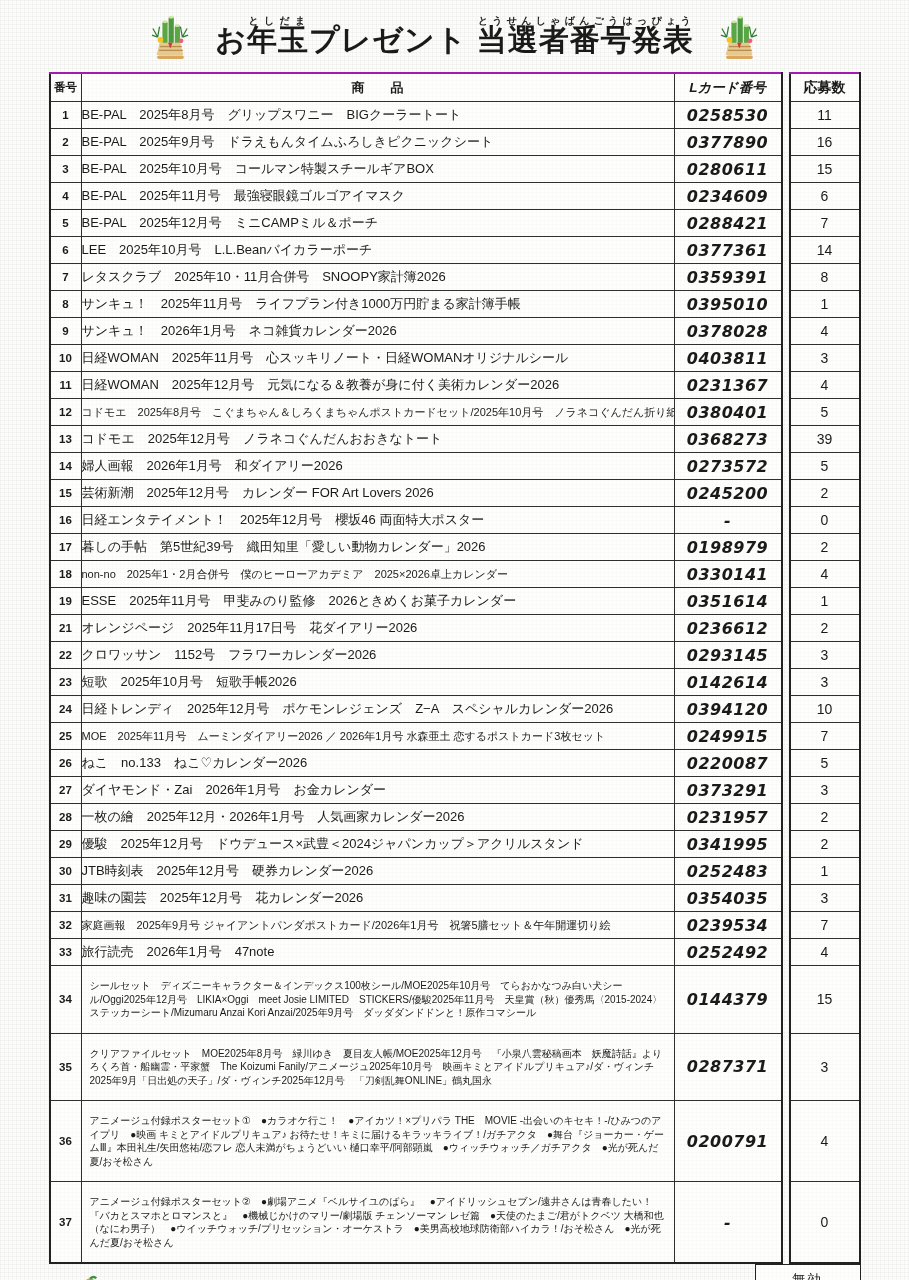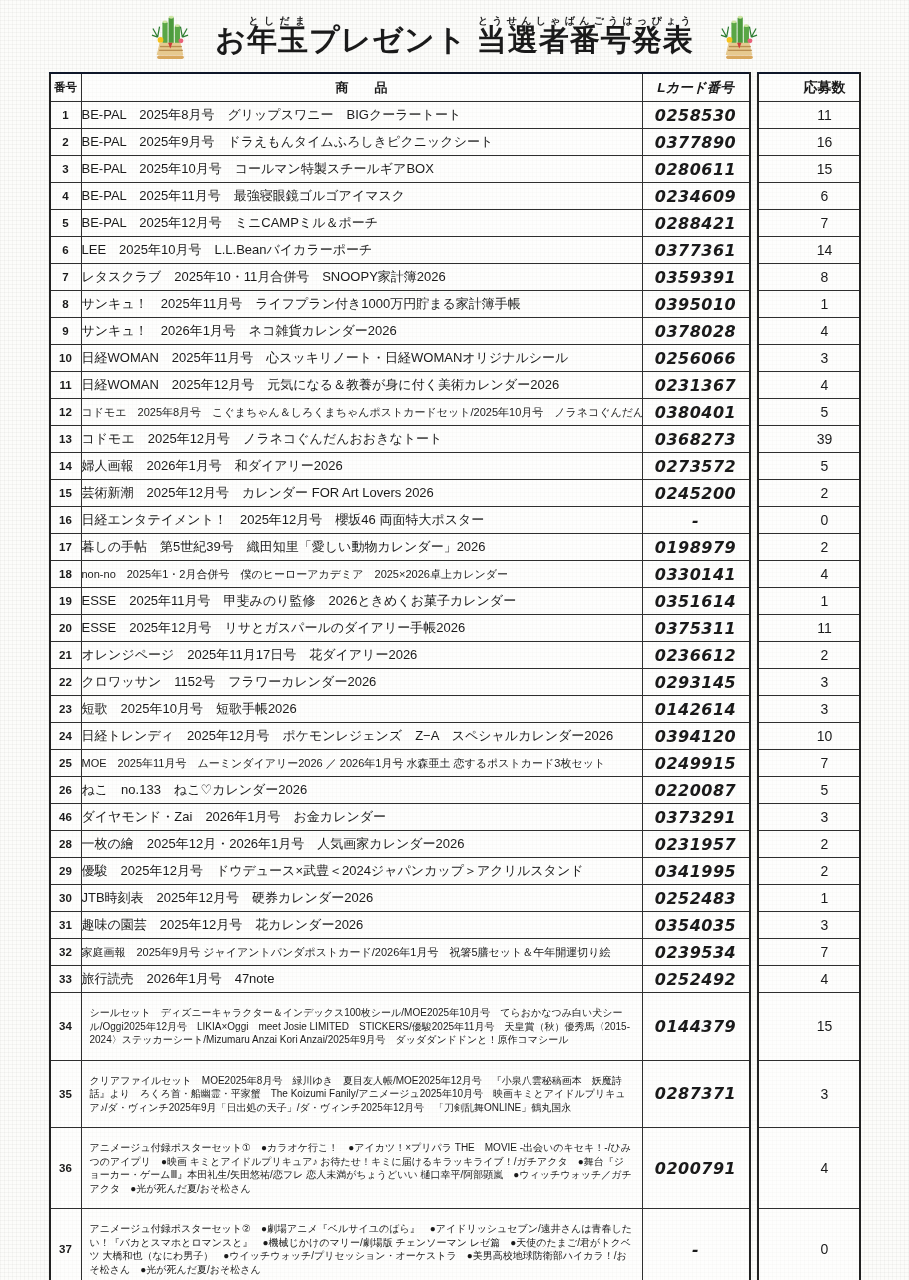--- a/index.html
+++ b/index.html
@@ -36,22 +36,22 @@
   .prize-table th,.prize-table td{
     border:1px solid #2f2f2f;
     padding:0;
     vertical-align:middle;
     background:rgba(255,255,255,0.55);
   }
   .prize-table .c-no{width:30px;text-align:center;font-weight:700;font-size:11.5px;border-left:2px solid #222;}
   .prize-table .c-prod{text-align:left;font-size:13px;padding:0 0;white-space:nowrap;overflow:hidden;}
   .prize-table .c-card{width:106px;text-align:center;border-right:2px solid #222;font-style:italic;}
   .prize-table .c-gap{width:6px;border:none;background:transparent;}
-  .prize-table .c-cnt{width:68px;text-align:center;font-size:14px;border-left:2px solid #222;border-right:2px solid #222;padding-left:32px;}
-  .prize-table thead th{height:27px;font-size:13.5px;font-weight:700;border-top:2px solid #0f172a;}
+  .prize-table .c-cnt{width:68px;text-align:center;font-size:14px;border-left:2px solid #222;border-right:2px solid #222;}
+  .prize-table thead th{height:27px;font-size:13.5px;font-weight:700;border-top:2px solid #a21caf;}
   .prize-table thead th.c-gap{border:none;}
   .prize-table tbody td{height:26px;}
   .prize-table tbody td.c-card{font-size:16px;font-weight:700;letter-spacing:0.5px;font-family:"DejaVu Sans","Liberation Sans",sans-serif;margin-left:9px;}
   .prize-table tbody tr:last-child td:not(.c-gap){border-bottom:2px solid #222;}
   .c-prod.condensed{font-size:11px;}
   .c-prod.small{font-size:10px;line-height:1.35;white-space:normal;padding:13px 8px;}
 
   
   .bottom{width:812px;margin:0 auto;display:flex;justify-content:space-between;align-items:flex-start;}
   .footer-left{display:flex;align-items:flex-start;padding:10px 0 0 14px;}
@@ -198,21 +198,21 @@
         <tr class="prize-row">
       <td class="c-no">9</td>
       <td class="c-prod">サンキュ！　2026年1月号　ネコ雑貨カレンダー2026</td>
       <td class="c-card">0378028</td>
       <td class="c-gap"></td>
       <td class="c-cnt">4</td>
     </tr>
         <tr class="prize-row">
       <td class="c-no">10</td>
       <td class="c-prod">日経WOMAN　2025年11月号　心スッキリノート・日経WOMANオリジナルシール</td>
-      <td class="c-card">0256066</td>
+      <td class="c-card">0403811</td>
       <td class="c-gap"></td>
       <td class="c-cnt">3</td>
     </tr>
         <tr class="prize-row">
       <td class="c-no">11</td>
       <td class="c-prod">日経WOMAN　2025年12月号　元気になる＆教養が身に付く美術カレンダー2026</td>
       <td class="c-card">0231367</td>
       <td class="c-gap"></td>
       <td class="c-cnt">4</td>
     </tr>
@@ -266,27 +266,20 @@
       <td class="c-cnt">4</td>
     </tr>
         <tr class="prize-row">
       <td class="c-no">19</td>
       <td class="c-prod">ESSE　2025年11月号　甲斐みのり監修　2026ときめくお菓子カレンダー</td>
       <td class="c-card">0351614</td>
       <td class="c-gap"></td>
       <td class="c-cnt">1</td>
     </tr>
         <tr class="prize-row">
-      <td class="c-no">20</td>
-      <td class="c-prod">ESSE　2025年12月号　リサとガスパールのダイアリー手帳2026</td>
-      <td class="c-card">0375311</td>
-      <td class="c-gap"></td>
-      <td class="c-cnt">11</td>
-    </tr>
-        <tr class="prize-row">
       <td class="c-no">21</td>
       <td class="c-prod">オレンジページ　2025年11月17日号　花ダイアリー2026</td>
       <td class="c-card">0236612</td>
       <td class="c-gap"></td>
       <td class="c-cnt">2</td>
     </tr>
         <tr class="prize-row">
       <td class="c-no">22</td>
       <td class="c-prod">クロワッサン　1152号　フラワーカレンダー2026</td>
       <td class="c-card">0293145</td>
@@ -315,21 +308,21 @@
       <td class="c-cnt">7</td>
     </tr>
         <tr class="prize-row">
       <td class="c-no">26</td>
       <td class="c-prod">ねこ　no.133　ねこ♡カレンダー2026</td>
       <td class="c-card">0220087</td>
       <td class="c-gap"></td>
       <td class="c-cnt">5</td>
     </tr>
         <tr class="prize-row">
-      <td class="c-no">46</td>
+      <td class="c-no">27</td>
       <td class="c-prod">ダイヤモンド・Zai　2026年1月号　お金カレンダー</td>
       <td class="c-card">0373291</td>
       <td class="c-gap"></td>
       <td class="c-cnt">3</td>
     </tr>
         <tr class="prize-row">
       <td class="c-no">28</td>
       <td class="c-prod">一枚の繪　2025年12月・2026年1月号　人気画家カレンダー2026</td>
       <td class="c-card">0231957</td>
       <td class="c-gap"></td>

